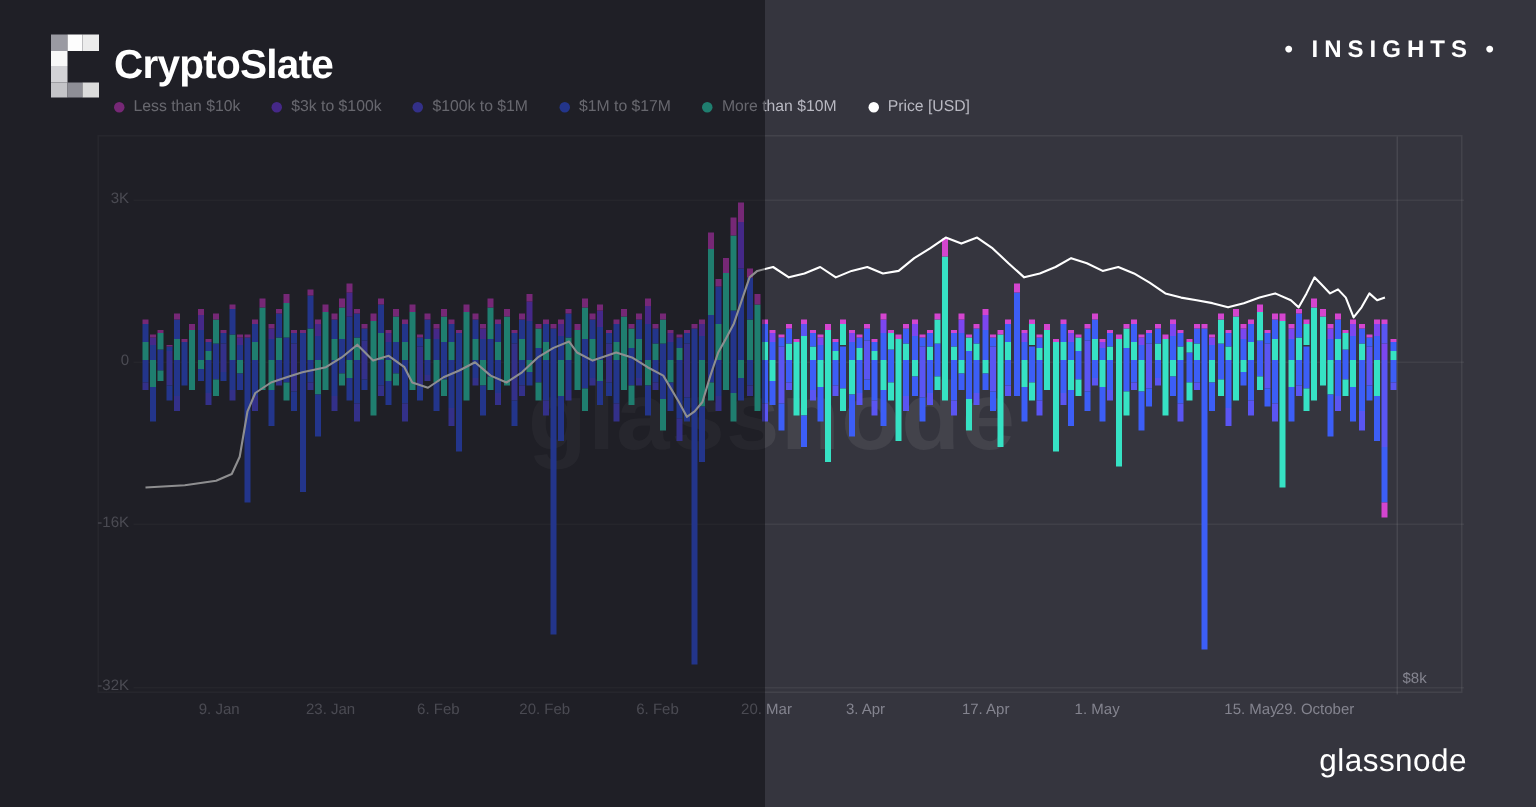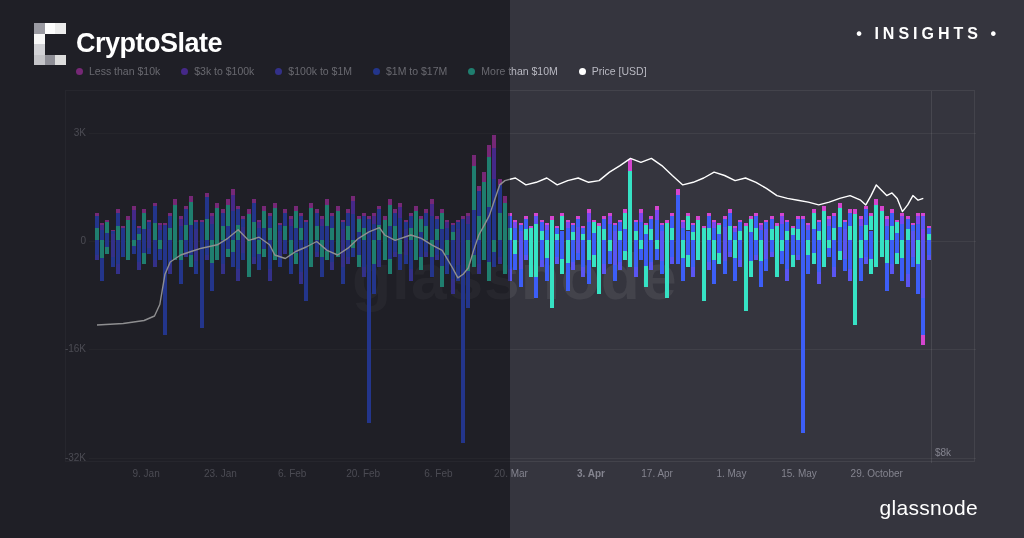--- a/index.html
+++ b/index.html
@@ -67,24 +67,24 @@
       <span class="ytick" style="top: 252.48px;">-16K</span>
       <div class="gridline" style="top: 366.96px;"></div>
       <span class="ytick" style="top: 360.96px;">-32K</span>
       <div class="v-divider" style="left: 865px;"></div>
       <span class="xtick" style="left: 80.1px;">9. Jan</span>
       <span class="xtick" style="left: 154.415px;">23. Jan</span>
       <span class="xtick" style="left: 226.225px;">6. Feb</span>
       <span class="xtick" style="left: 297.2px;">20. Feb</span>
       <span class="xtick" style="left: 372.35px;">6. Feb</span>
       <span class="xtick" style="left: 444.995px;">20. Mar</span>
-      <span class="xtick" style="left: 525px; font-weight: bold;">3. Apr</span>
+      <span class="xtick" style="left: 511px;">3. Apr</span>
       <span class="xtick" style="left: 591.12px;">17. Apr</span>
       <span class="xtick" style="left: 665.435px;">1. May</span>
-      <span class="xtick" style="left: 733px; text-align: right;">15. May</span>
+      <span class="xtick" style="left: 768px; text-align: right;">15. May</span>
       <span class="xtick" style="left: 810.725px;">29. October</span>
     </div>
 
   <div class="plot-area" id="plot-area">
       <div class="bar-seg" style="left: 0px; top: 137.796px; height: 12.204px; background: rgb(54, 226, 196);"></div>
       <div class="bar-seg" style="left: 0px; top: 125.592px; height: 12.204px; background: rgb(60, 94, 246);"></div>
       <div class="bar-seg" style="left: 0px; top: 122.88px; height: 2.712px; background: rgb(212, 69, 207);"></div>
       <div class="bar-seg" style="left: 0px; top: 150px; height: 14.6448px; background: rgb(60, 94, 246);"></div>
       <div class="bar-seg" style="left: 0px; top: 164.645px; height: 5.6952px; background: rgb(90, 85, 242);"></div>
       <div class="bar-seg" style="left: 5.23px; top: 140.169px; height: 9.831px; background: rgb(60, 94, 246);"></div>

